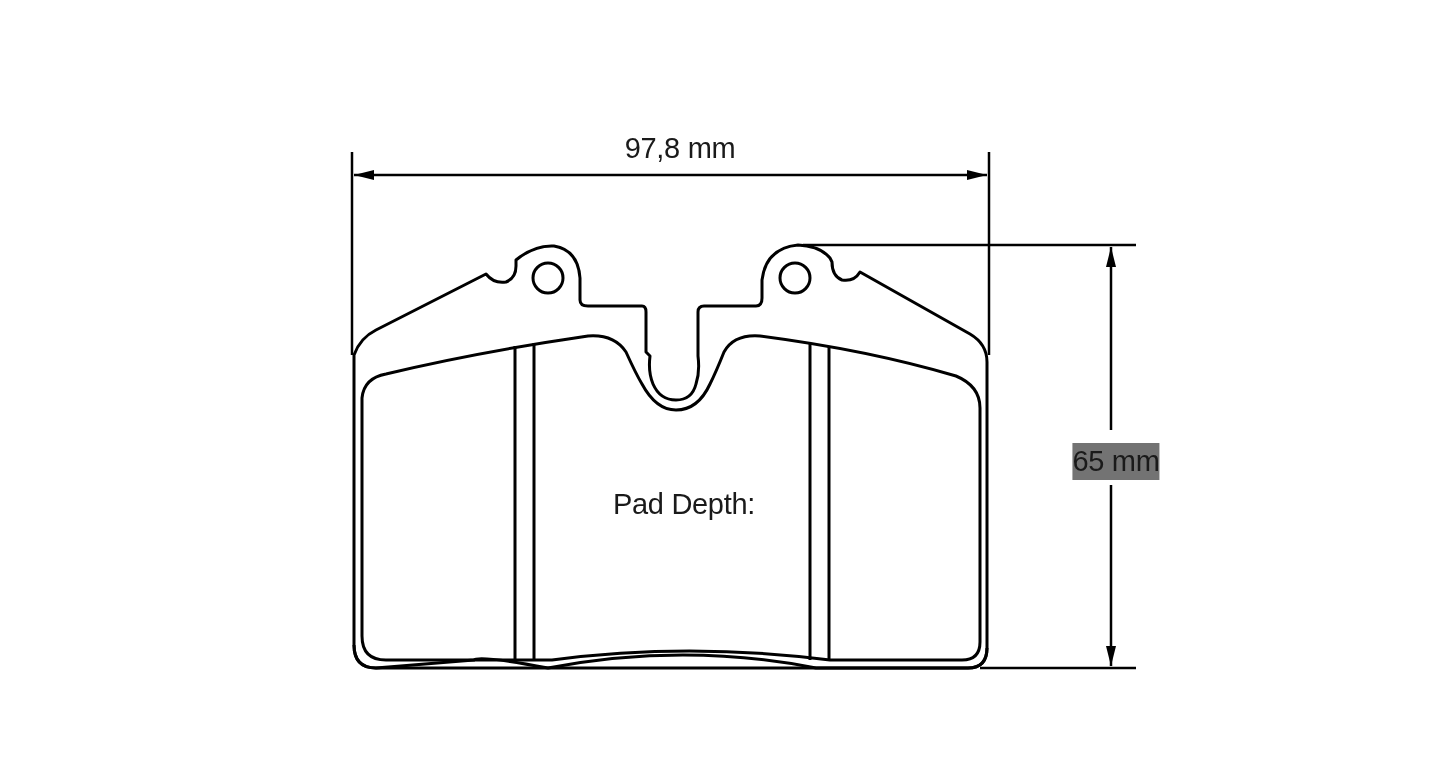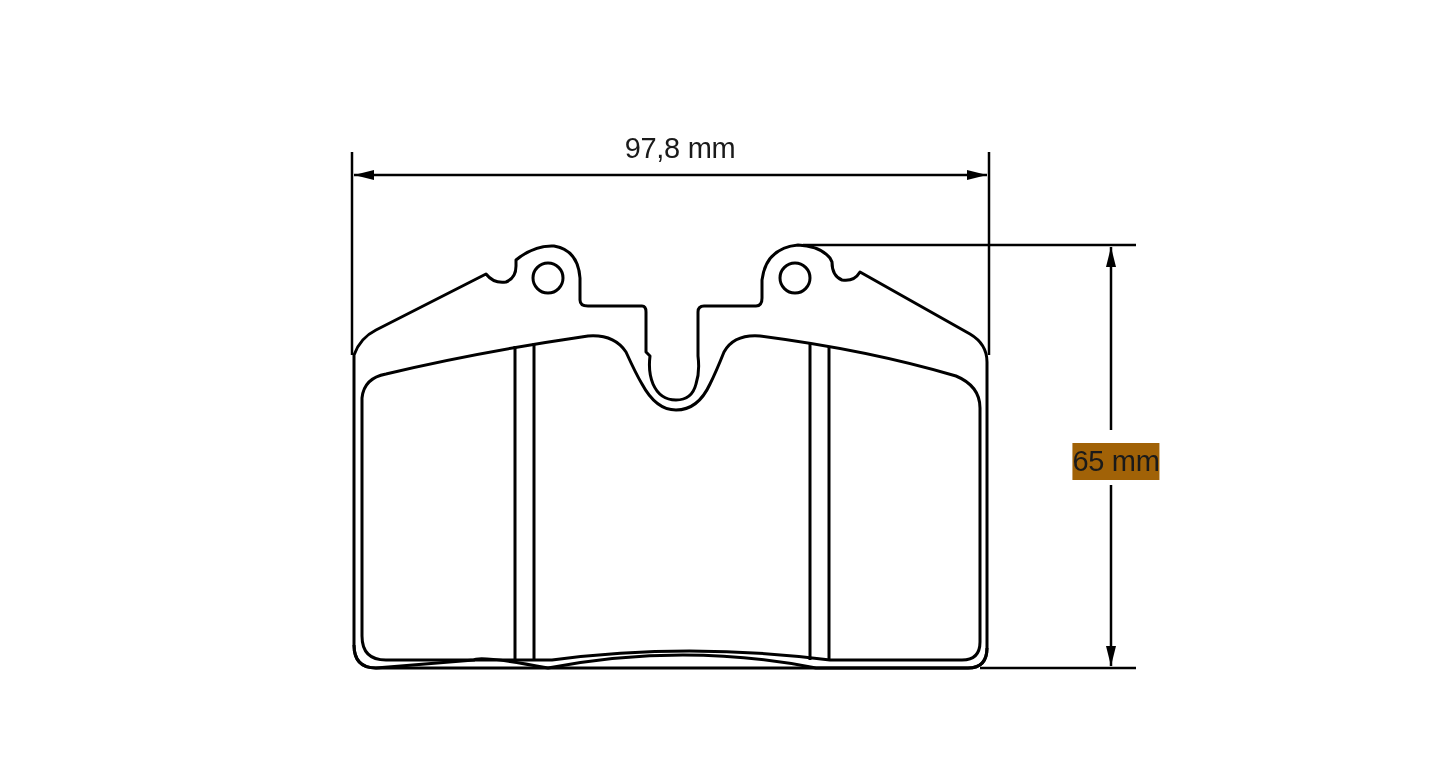--- a/index.html
+++ b/index.html
@@ -31,21 +31,21 @@
     }
     .label-width {
       left: 672px;
       top: 134px;
       transform: translateX(-50%);
     }
     .label-height {
       left: 1108px;
       top: 443px;
       transform: translateX(-50%);
-      background: #a16207;
+      background: #737373;
       padding: 4px 0;
     }
     .label-depth {
       left: 676px;
       top: 484px;
       transform: translateX(-50%);
       text-align: center;
       line-height: 40px;
     }
     .label-depth span {
@@ -144,14 +144,15 @@
       <line x1="821" y1="346" x2="821" y2="660"></line>
     </g>
 
     <circle cx="540" cy="278" r="15" fill="none" stroke="#000" stroke-width="3"></circle>
     <circle cx="787" cy="278" r="15" fill="none" stroke="#000" stroke-width="3"></circle>
   </svg>
 
   <div class="label label-width">97,8 mm</div>
   <div class="label label-height">65 mm</div>
   <div class="label label-depth">
+    <span>Pad Depth:</span>
   </div>
 </div>
 
 </body></html>

